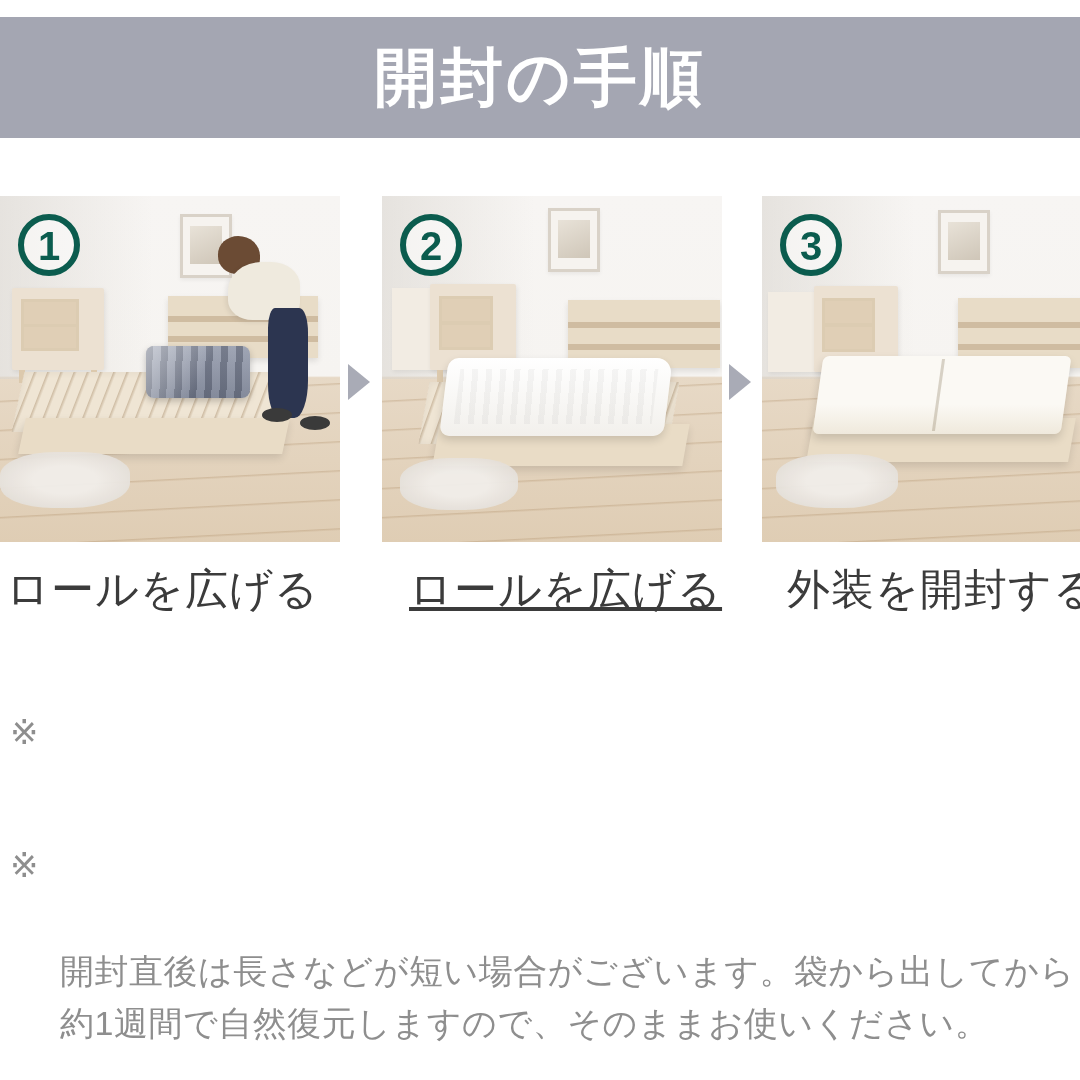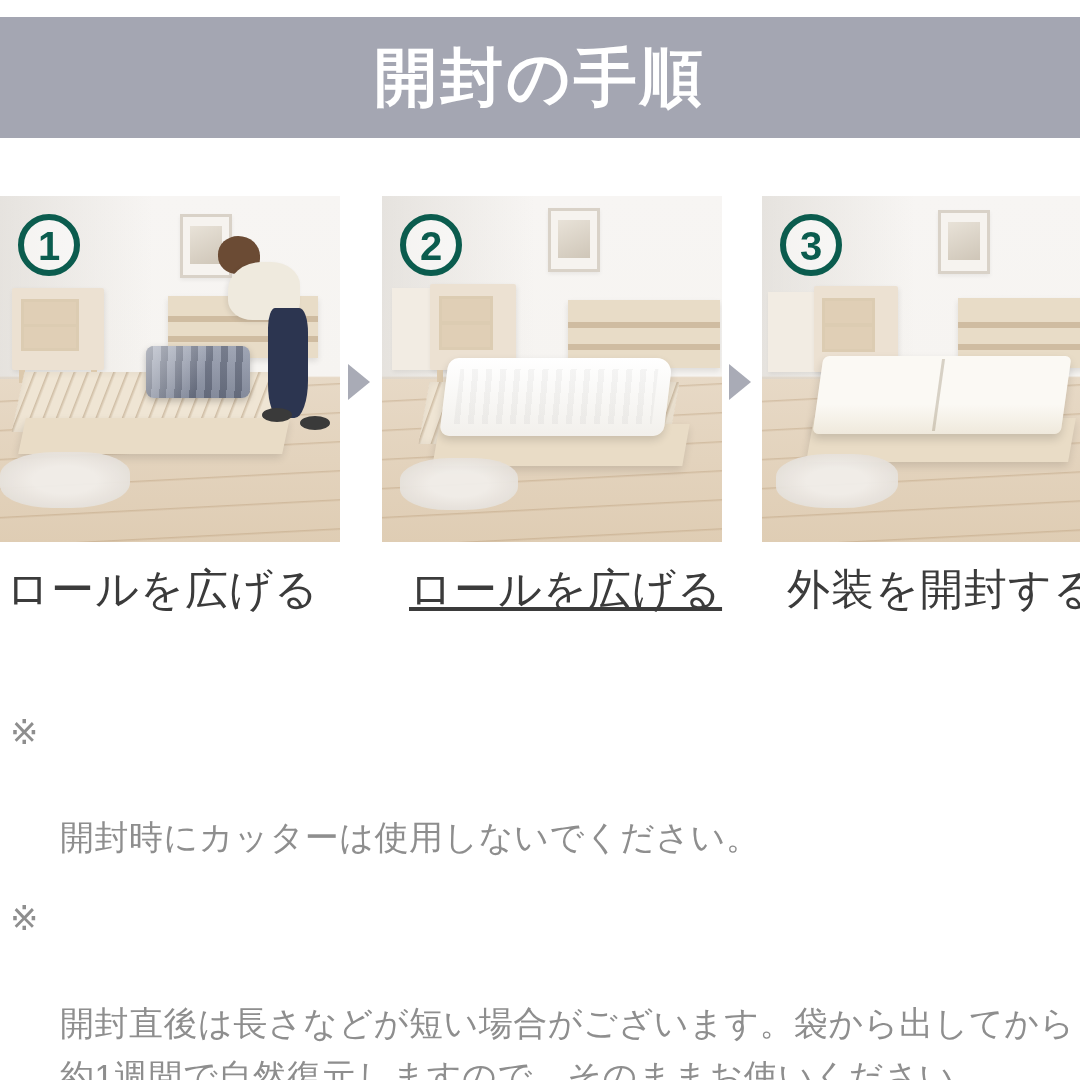--- a/index.html
+++ b/index.html
@@ -369,21 +369,20 @@
   <div class="arrow arrow-2"></div>
 </div>
 
 <div class="caption cap-1">ロールを広げる</div>
 <div class="caption cap-2">ロールを広げる</div>
 <div class="caption cap-3">外装を開封する</div>
 
 <div class="notes">
   <div class="note">
     <span class="mark">※</span>
-    <span>開封時にカッターは使用しないでください。</span>
   </div>
   <div class="note">
     <span class="mark">※</span>
     <span>開封直後は長さなどが短い場合がございます。袋から出してから
 約1週間で自然復元しますので、そのままお使いください。</span>
   </div>
 
 </div>
 
 </body></html>

